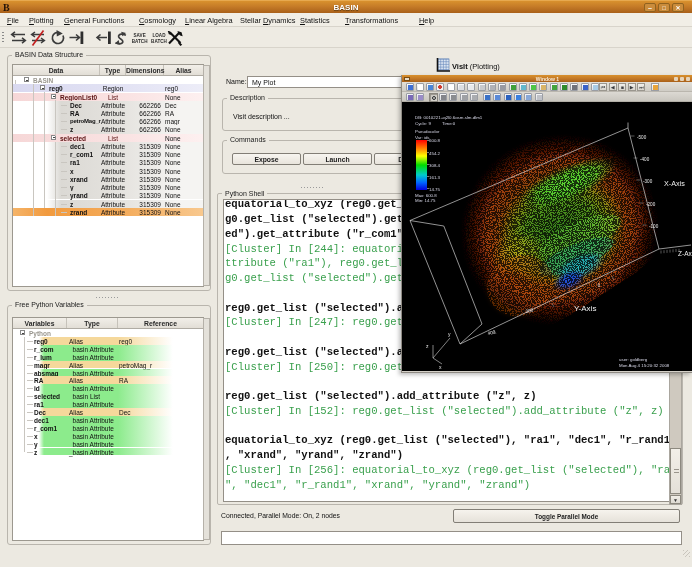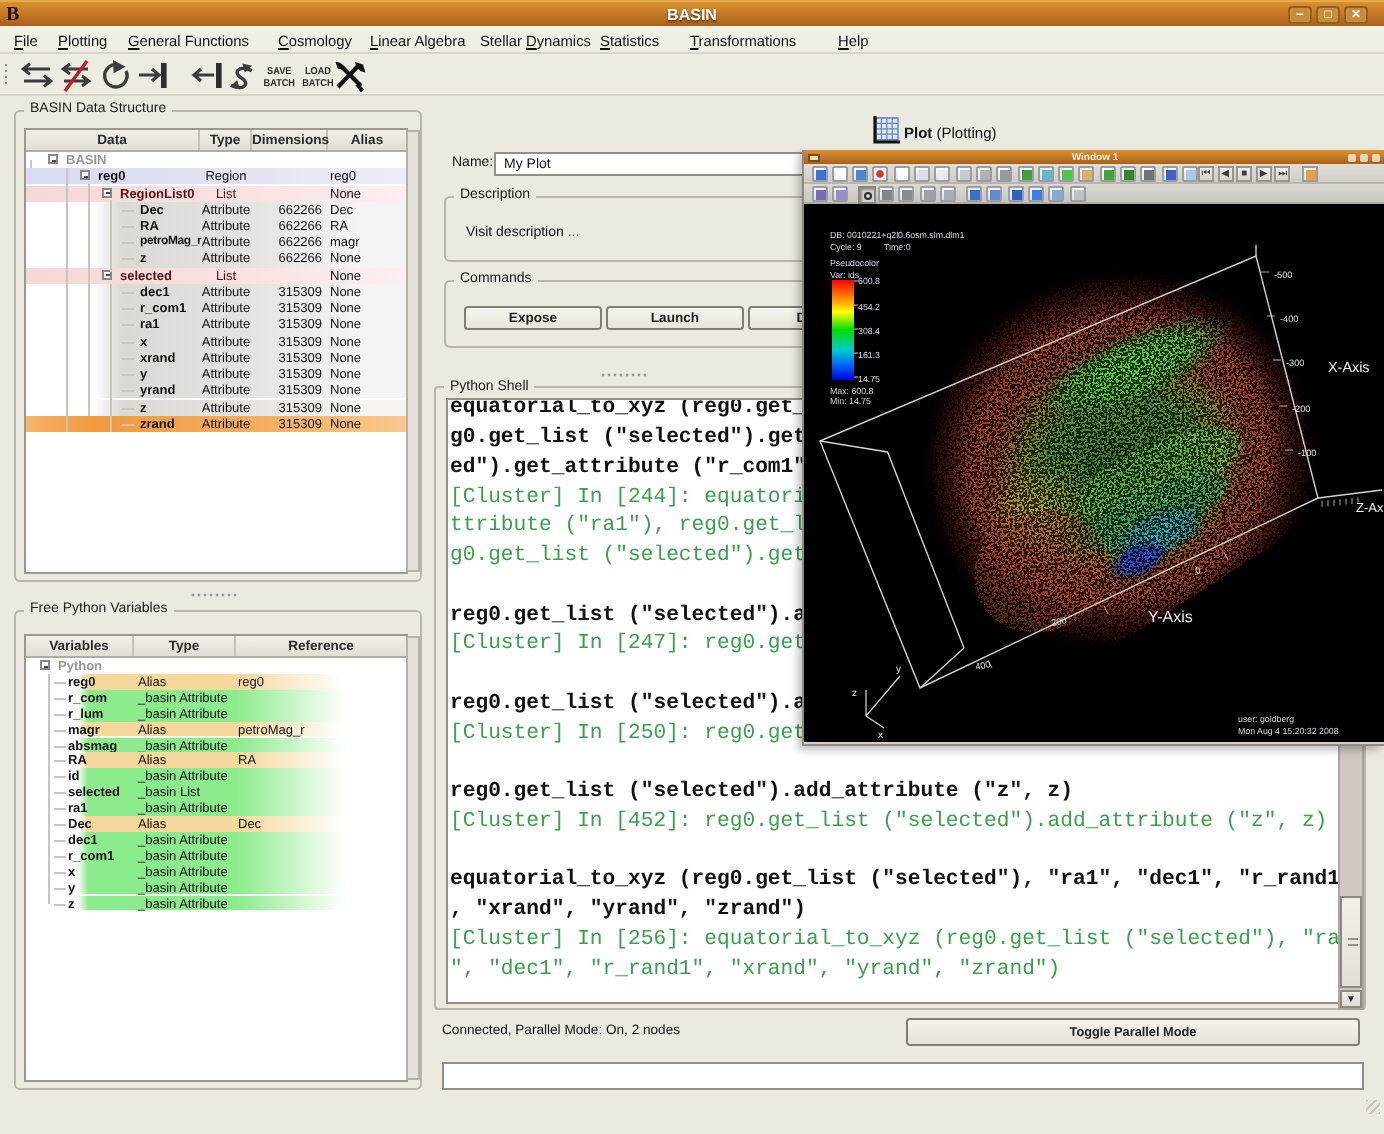--- a/index.html
+++ b/index.html
@@ -333,21 +333,21 @@
     <div class="a mono" style="left:1px;top:13.0px;font-size:10.6px;font-weight:bold;color:#111111;white-space:pre">g0.get_list ("selected").get_attribute ("dec1"), reg0.get_list ("select</div>
     <div class="a mono" style="left:1px;top:27.7px;font-size:10.6px;font-weight:bold;color:#111111;white-space:pre">ed").get_attribute ("r_com1"), "x", "y", "z")</div>
     <div class="a mono" style="left:1px;top:42.5px;font-size:10.6px;font-weight:normal;color:#3aa04d;white-space:pre">[Cluster] In [244]: equatorial_to_xyz (reg0.get_list ("selected").get_a</div>
     <div class="a mono" style="left:1px;top:57.2px;font-size:10.6px;font-weight:normal;color:#3aa04d;white-space:pre">ttribute ("ra1"), reg0.get_list ("selected").get_attribute ("dec1"), re</div>
     <div class="a mono" style="left:1px;top:72.0px;font-size:10.6px;font-weight:normal;color:#3aa04d;white-space:pre">g0.get_list ("selected").get_attribute ("r_com1"), "x", "y", "z")</div>
     <div class="a mono" style="left:1px;top:101.5px;font-size:10.6px;font-weight:bold;color:#111111;white-space:pre">reg0.get_list ("selected").add_attribute ("x", x)</div>
     <div class="a mono" style="left:1px;top:116.3px;font-size:10.6px;font-weight:normal;color:#3aa04d;white-space:pre">[Cluster] In [247]: reg0.get_list ("selected").add_attribute ("x", x)</div>
     <div class="a mono" style="left:1px;top:145.8px;font-size:10.6px;font-weight:bold;color:#111111;white-space:pre">reg0.get_list ("selected").add_attribute ("y", y)</div>
     <div class="a mono" style="left:1px;top:160.6px;font-size:10.6px;font-weight:normal;color:#3aa04d;white-space:pre">[Cluster] In [250]: reg0.get_list ("selected").add_attribute ("y", y)</div>
     <div class="a mono" style="left:1px;top:190.1px;font-size:10.6px;font-weight:bold;color:#111111;white-space:pre">reg0.get_list ("selected").add_attribute ("z", z)</div>
-    <div class="a mono" style="left:1px;top:204.8px;font-size:10.6px;font-weight:normal;color:#3aa04d;white-space:pre">[Cluster] In [452]: reg0.get_list ("selected").add_attribute ("z", z)</div>
+    <div class="a mono" style="left:1px;top:204.8px;font-size:10.6px;font-weight:normal;color:#3aa04d;white-space:pre">[Cluster] In [152]: reg0.get_list ("selected").add_attribute ("z", z)</div>
     <div class="a mono" style="left:1px;top:234.4px;font-size:10.6px;font-weight:bold;color:#111111;white-space:pre">equatorial_to_xyz (reg0.get_list ("selected"), "ra1", "dec1", "r_rand1"</div>
     <div class="a mono" style="left:1px;top:249.1px;font-size:10.6px;font-weight:bold;color:#111111;white-space:pre">, "xrand", "yrand", "zrand")</div>
     <div class="a mono" style="left:1px;top:263.9px;font-size:10.6px;font-weight:normal;color:#3aa04d;white-space:pre">[Cluster] In [256]: equatorial_to_xyz (reg0.get_list ("selected"), "ra1</div>
     <div class="a mono" style="left:1px;top:278.6px;font-size:10.6px;font-weight:normal;color:#3aa04d;white-space:pre">", "dec1", "r_rand1", "xrand", "yrand", "zrand")</div>
   </div>
 <div class="a" style="left:669px;top:199px;width:13px;height:306px;background:#cfc9bf;border:1px solid #aaa69e">
  <div class="a" style="left:0px;top:248px;width:11px;height:46px;background:linear-gradient(#f2efe8,#e4e0d8);border:1px solid #8d897f">
   <div class="a" style="left:2.5px;top:20px;width:5px;height:1px;background:#9a958c"></div>
   <div class="a" style="left:2.5px;top:23px;width:5px;height:1px;background:#9a958c"></div>
  </div>
@@ -359,21 +359,21 @@
 <div class="a" style="left:221px;top:531px;width:461px;height:14px;background:#fff;border:1px solid #948f87"></div>
 <div class="a" style="left:683px;top:550px;width:7px;height:7px;background:repeating-linear-gradient(135deg,#c9c5bd 0 1px,transparent 1px 3px)"></div>
 
 <div class="a" style="left:435px;top:58px;width:140px;height:16px">
  <svg class="a" style="left:0;top:0" width="15" height="15" viewBox="0 0 15 15">
   <rect x="3" y="1" width="11" height="11" fill="#dce6f2" stroke="#6688bb" stroke-width="0.7"></rect>
   <path d="M3 1 H14 M3 3.7 H14 M3 6.4 H14 M3 9.1 H14 M3 11.8 H14" stroke="#6688bb" stroke-width="0.6"></path>
   <path d="M5.7 1 V12 M8.4 1 V12 M11.1 1 V12" stroke="#6688bb" stroke-width="0.6"></path>
   <path d="M2.5 0 V13 H15" stroke="#111" stroke-width="1.6" fill="none"></path>
  </svg>
- <div class="a" style="left:17px;top:4px;font-size:7.5px;color:#111"><b>Plot</b> (Plotting)</div>
+ <div class="a" style="left:17px;top:4px;font-size:7.5px;color:#111"><b>VisIt</b> (Plotting)</div>
 </div>
 
 <div class="a" style="left:401px;top:75px;width:291px;height:298px;border-left:1px solid #8f8b84;border-bottom:1px solid #8f8b84;background:#d4d0c8;box-shadow:-2px 2px 4px rgba(0,0,0,0.25)">
  <div class="a" style="left:0;top:0;width:291px;height:7px;background:linear-gradient(#d9912d,#c67c28 45%,#a96019)">
   <div class="a" style="left:2px;top:1.5px;width:6px;height:4px;background:#e8dbc8;border:0.5px solid #7a4d12"></div>
   <div class="a" style="left:0;top:0.5px;width:100%;text-align:center;font-size:5px;color:#f7ecd9;font-weight:bold">Window 1</div>
   <div class="a" style="right:3px;top:1.5px;width:4px;height:4px;background:#e6d4ba;border-radius:1px"></div>
       <div class="a" style="right:9px;top:1.5px;width:4px;height:4px;background:#e6d4ba;border-radius:1px"></div>
       <div class="a" style="right:15px;top:1.5px;width:4px;height:4px;background:#e6d4ba;border-radius:1px"></div>
  </div>

